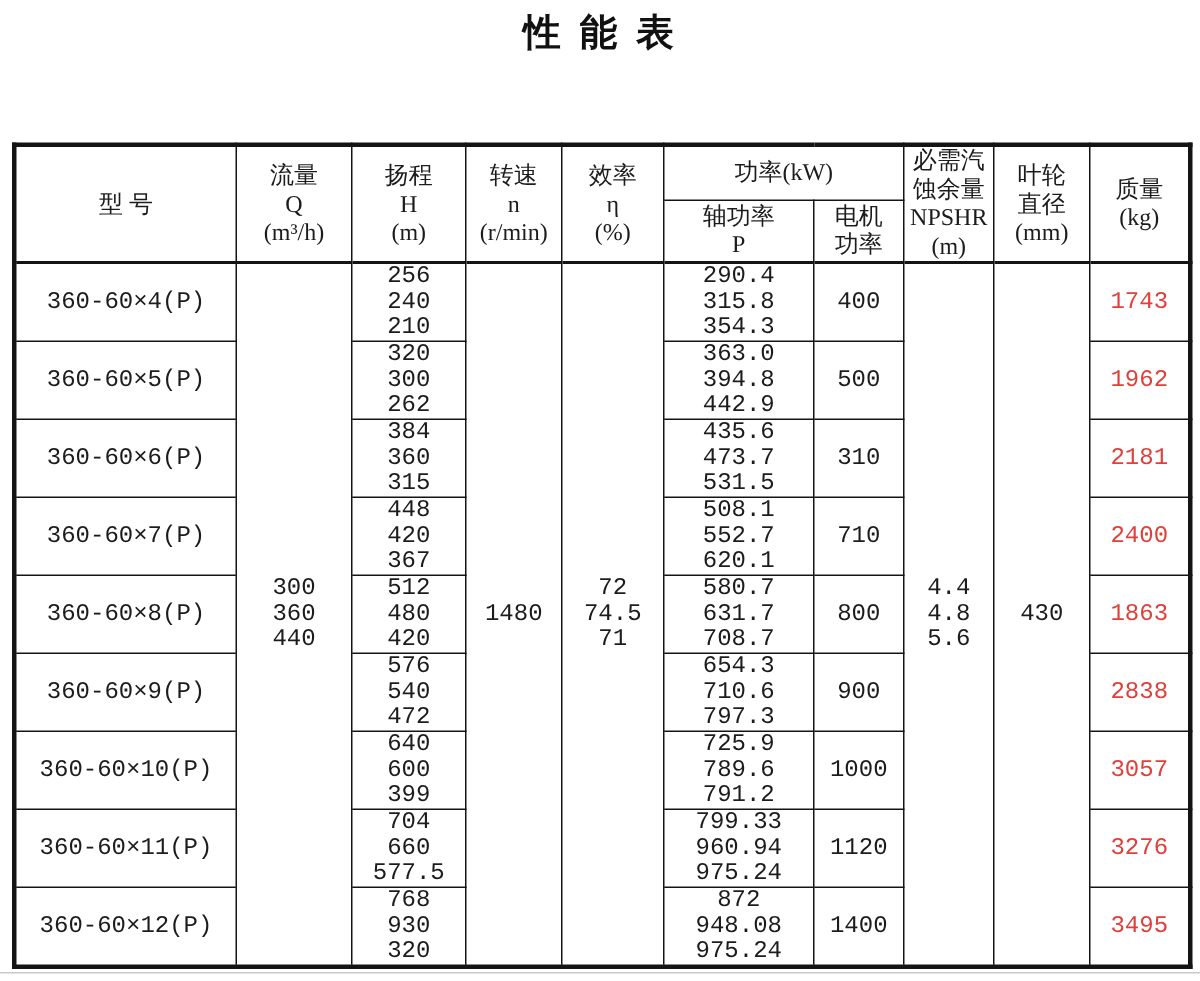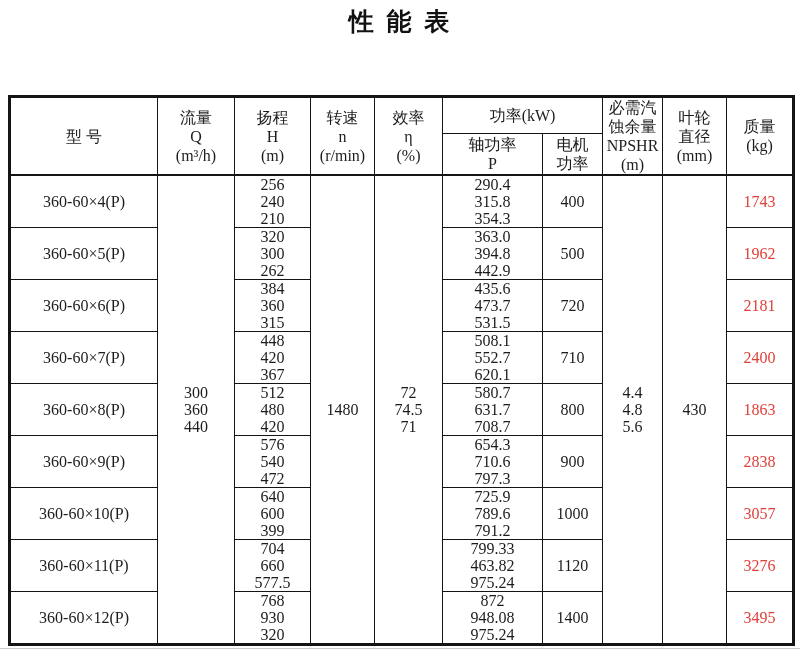--- a/index.html
+++ b/index.html
@@ -42,21 +42,21 @@
     border: 1px solid #141414;
     text-align: center;
     vertical-align: middle;
     padding: 0 2px;
     font-weight: normal;
     overflow: hidden;
   }
   .perf-table thead tr.hrow-1 th { height: 34px; }
   .perf-table thead tr.hrow-2 th { height: 38px; }
   .perf-table thead th { line-height: 19px; font-size: 16px; }
-  .perf-table tbody td { height: 51px; line-height: 17px; }
+  .perf-table tbody td { height: 51px; line-height: 17px; font-family: Liberation Mono, monospace; }
   .perf-table tbody tr:first-child td { border-top: 2px solid #141414; }
   .hline { display: block; }
   td.spread { line-height: 33px; }
   td.mass { color: var(--mass-color, #e03c3c); }
   .bottom-rule {
     position: absolute;
     left: 0;
     top: 648px;
     width: 800px;
     height: 0;
@@ -208,21 +208,21 @@
           <div class="hline">384</div>
           <div class="hline">360</div>
           <div class="hline">315</div>
         </td>
         <td>
           <div class="hline">435.6</div>
           <div class="hline">473.7</div>
           <div class="hline">531.5</div>
         </td>
         <td>
-          <div class="hline">720</div>
+          <div class="hline">310</div>
         </td>
         <td class="mass">
           <div class="hline">2181</div>
         </td>
       </tr>
       <tr>
         <td>
           <div class="hline">360-60×7(P)</div>
         </td>
         <td>
@@ -309,21 +309,21 @@
         <td>
           <div class="hline">360-60×11(P)</div>
         </td>
         <td>
           <div class="hline">704</div>
           <div class="hline">660</div>
           <div class="hline">577.5</div>
         </td>
         <td>
           <div class="hline">799.33</div>
-          <div class="hline">463.82</div>
+          <div class="hline">960.94</div>
           <div class="hline">975.24</div>
         </td>
         <td>
           <div class="hline">1120</div>
         </td>
         <td class="mass">
           <div class="hline">3276</div>
         </td>
       </tr>
       <tr>

